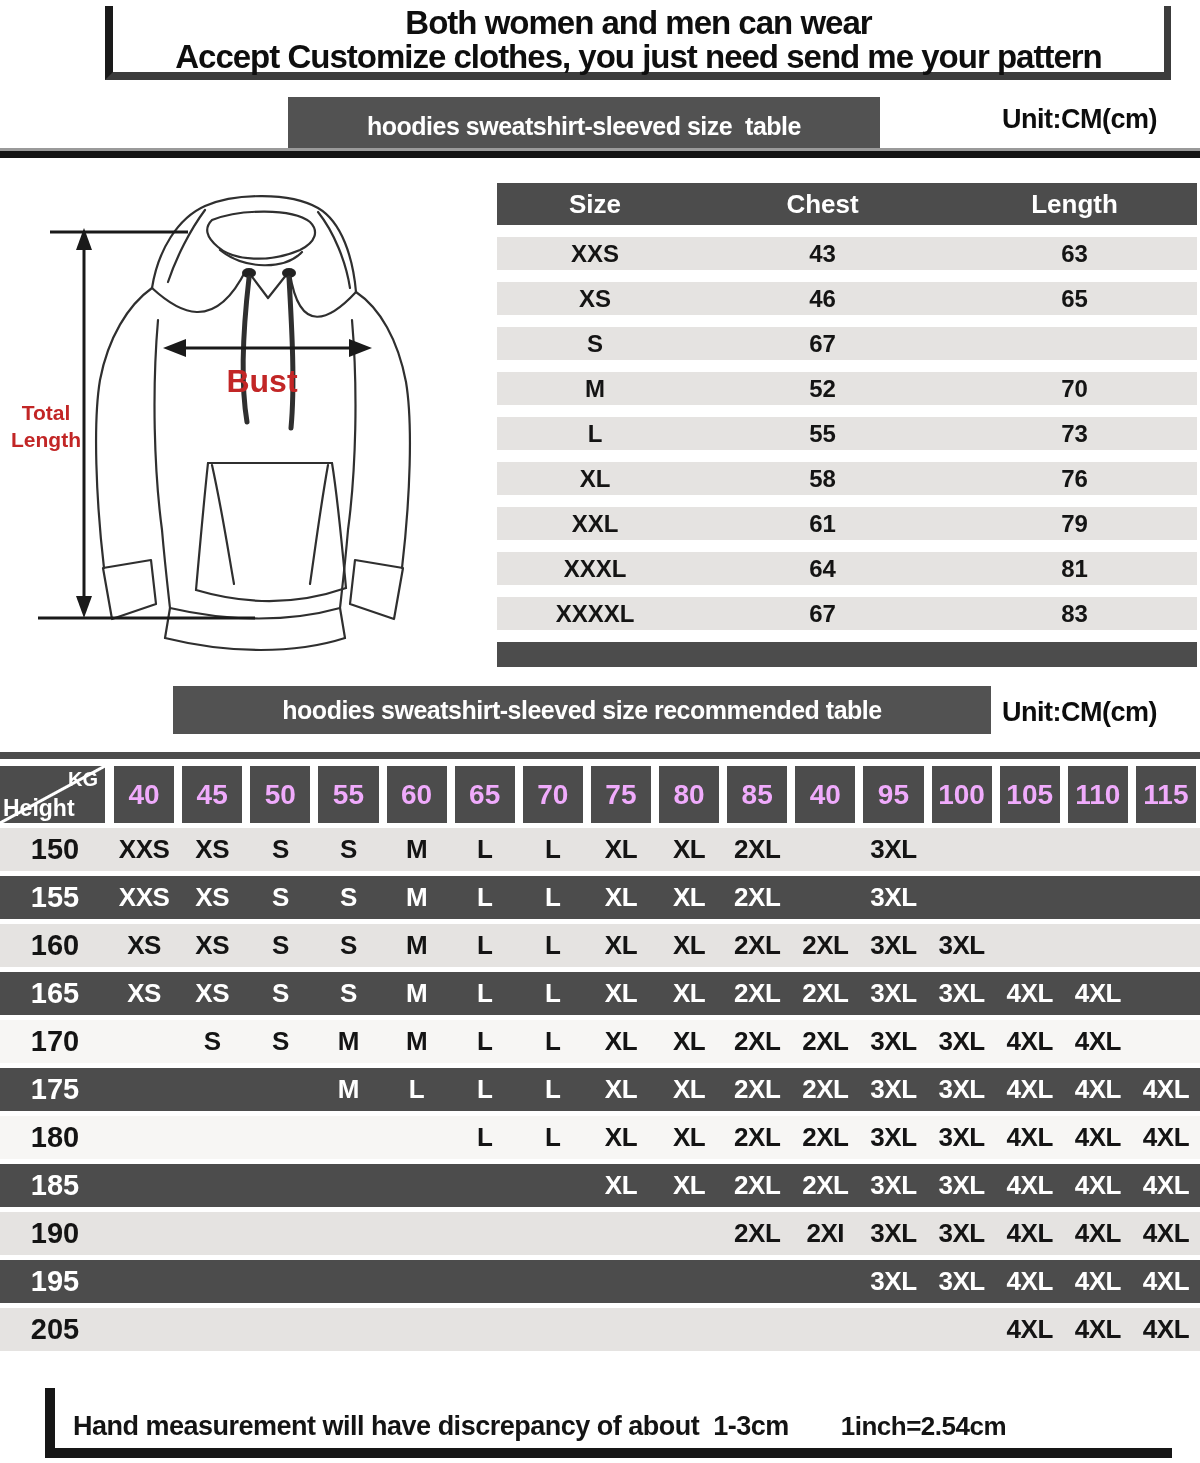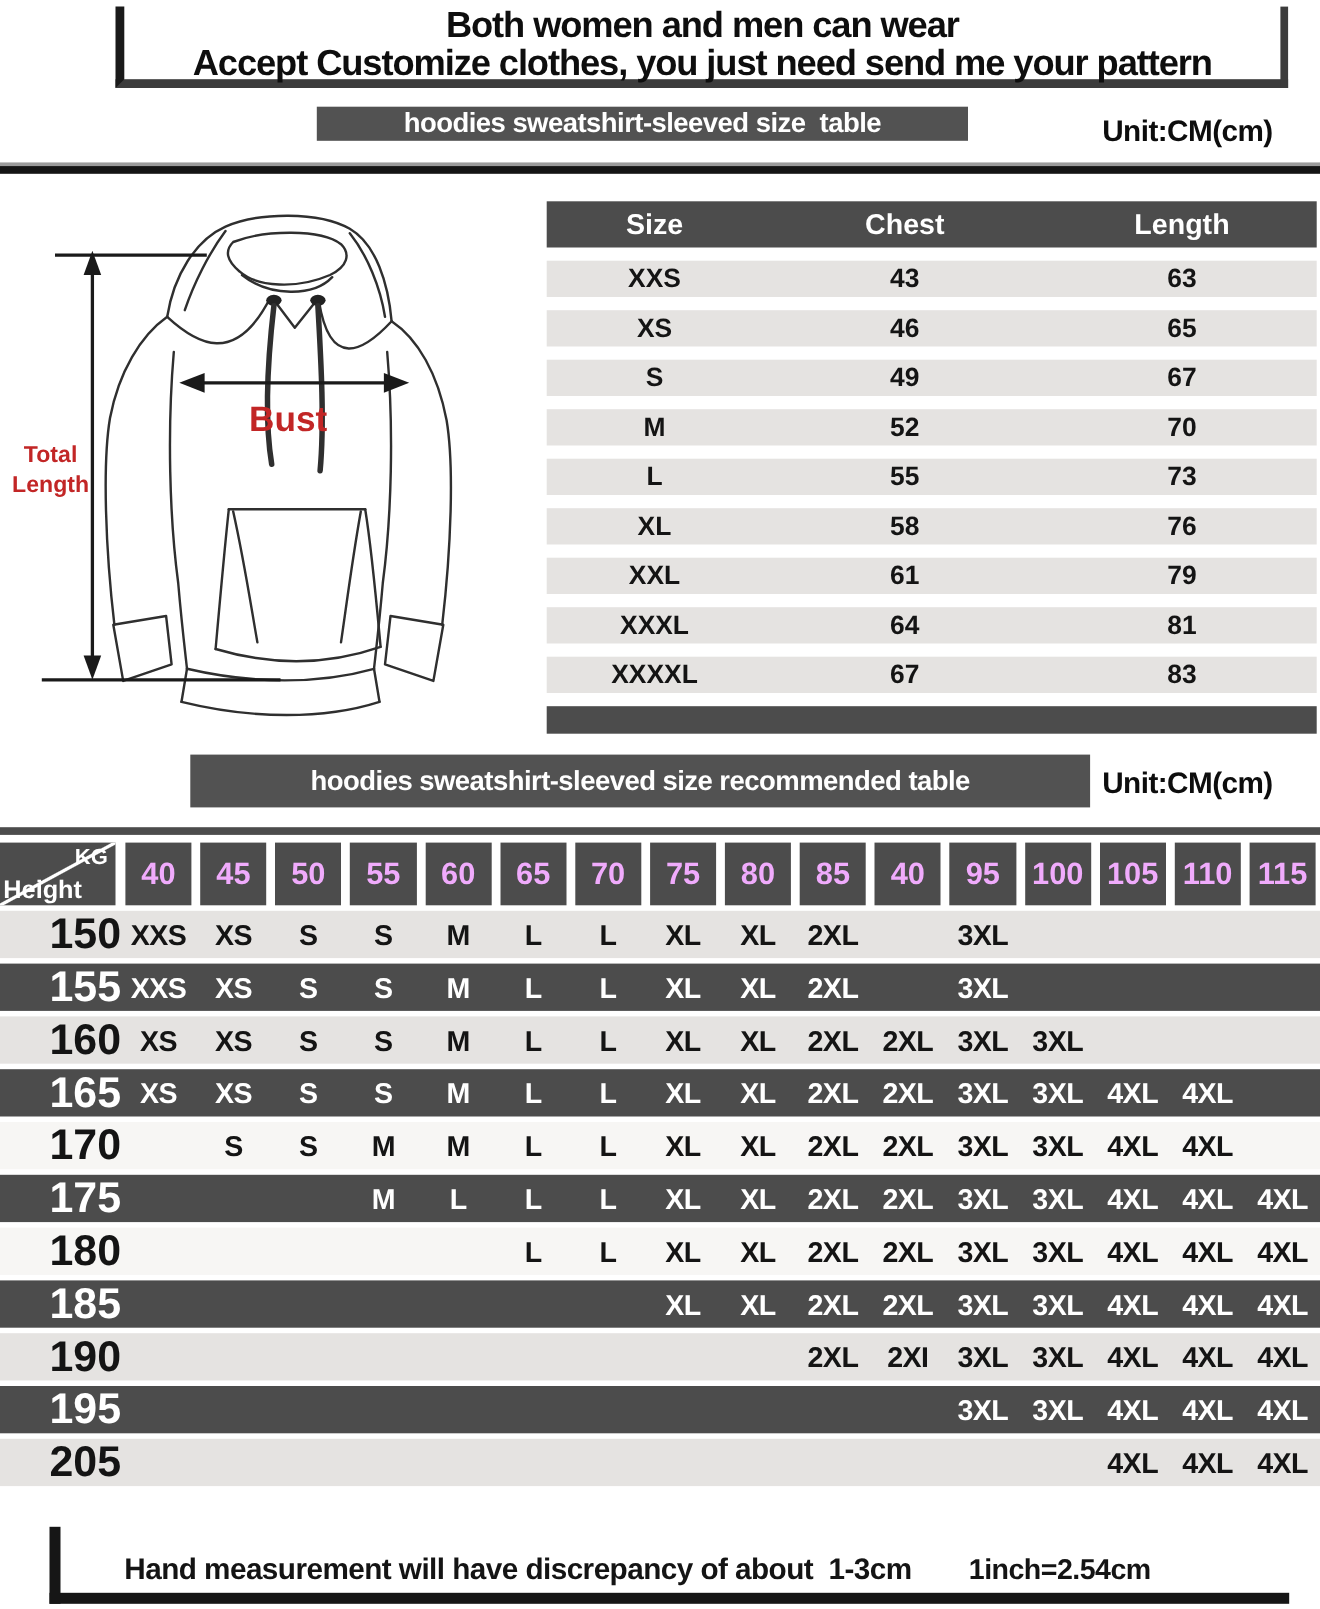--- a/index.html
+++ b/index.html
@@ -8,21 +8,21 @@
 
   
   .header-box{position:absolute;left:105px;top:6px;width:1066px;height:74px;
     border-left:8px solid #1a1a1a;border-right:7px solid #3c3c3c;border-bottom:8px solid #3c3c3c;
     box-sizing:border-box;display:flex;flex-direction:column;justify-content:flex-start;}
   .header-line{white-space:nowrap;text-align:center;font-size:33px;line-height:34px;letter-spacing:-1px;color:#0e0e0e;}
 
   
   .banner{position:absolute;background:#525252;color:#fff;display:flex;align-items:center;justify-content:center;
     font-size:25px;letter-spacing:-0.5px;white-space:pre;}
-  .banner1{left:288px;top:97px;width:592px;height:31px;}
+  .banner1{left:288px;top:97px;width:592px;height:59px;}
   .banner2{left:173px;top:686px;width:818px;height:48px;}
   .unit{position:absolute;font-size:27px;letter-spacing:-0.5px;color:#0d0d0d;display:flex;align-items:center;}
   .unit1{left:1002px;top:97px;height:45px;}
   .unit2{left:1002px;top:686px;height:52px;}
   .divider1{position:absolute;left:0;top:148px;width:1200px;height:10px;background:#141414;border-top:3px solid #9a9a9a;box-sizing:border-box;}
   .divider2{position:absolute;left:0;top:752px;width:1200px;height:7px;background:#4c4c4c;}
 
   
   .diagram{position:absolute;left:0;top:170px;width:480px;height:487px;}
 
@@ -38,31 +38,31 @@
 
   
   .matrix{position:absolute;left:0;top:766px;width:1200px;}
   .m-header{display:grid;grid-template-columns:110px repeat(16,1fr);height:57px;margin-bottom:5px;}
   .m-corner{position:relative;background:#4c4c4c;color:#fff;margin-right:5px;
     background-image:linear-gradient(to bottom right,rgba(0,0,0,0) calc(50% - 2px),#fff calc(50% - 1px),#fff calc(50% + 1px),rgba(0,0,0,0) calc(50% + 2px));}
   .m-corner .kg{position:absolute;top:2px;right:7px;font-size:20px;}
   .m-corner .hgt{position:absolute;bottom:1px;left:3px;font-size:23px;}
   .m-head-cell{background:#4c4c4c;color:#f0abfc;font-size:28px;margin:0 4px;display:flex;align-items:center;justify-content:center;}
   .m-row{display:grid;grid-template-columns:110px repeat(16,1fr);height:43px;margin-bottom:5px;align-items:center;}
-  .m-label{text-align:right;font-size:39px;}
+  .m-label{text-align:center;font-size:29px;}
   .m-cell{text-align:center;font-size:26px;letter-spacing:-0.5px;}
   .shade-light{background:#e5e3e1;}
   .shade-white{background:#f7f6f4;}
   .shade-dark{background:#4c4c4c;color:#fff;}
 
   
   .footer-box{position:absolute;left:45px;top:1388px;width:1127px;height:70px;box-sizing:border-box;
     border-left:10px solid #161616;border-bottom:10px solid #161616;
     display:flex;align-items:flex-end;padding:0 0 6px 18px;gap:52px;}
-  .footer-note{font-size:27px;letter-spacing:-0.5px;white-space:pre;margin-left:40px;}
+  .footer-note{font-size:27px;letter-spacing:-0.5px;white-space:pre;}
   .footer-conv{font-size:26px;letter-spacing:-0.5px;}
 </style>
 </head>
 <body>
 
 <div class="page">
 
   <div class="header-box">
     <div class="header-line">Both women and men can wear</div>
     <div class="header-line">Accept Customize clothes, you just need send me your pattern</div>
@@ -143,21 +143,20 @@
           <div class="size-cell">43</div>
           <div class="size-cell">63</div>
         </div>
         <div class="size-row">
           <div class="size-cell">XS</div>
           <div class="size-cell">46</div>
           <div class="size-cell">65</div>
         </div>
         <div class="size-row">
           <div class="size-cell">S</div>
-          <div class="size-cell">49</div>
           <div class="size-cell">67</div>
         </div>
         <div class="size-row">
           <div class="size-cell">M</div>
           <div class="size-cell">52</div>
           <div class="size-cell">70</div>
         </div>
         <div class="size-row">
           <div class="size-cell">L</div>
           <div class="size-cell">55</div>

